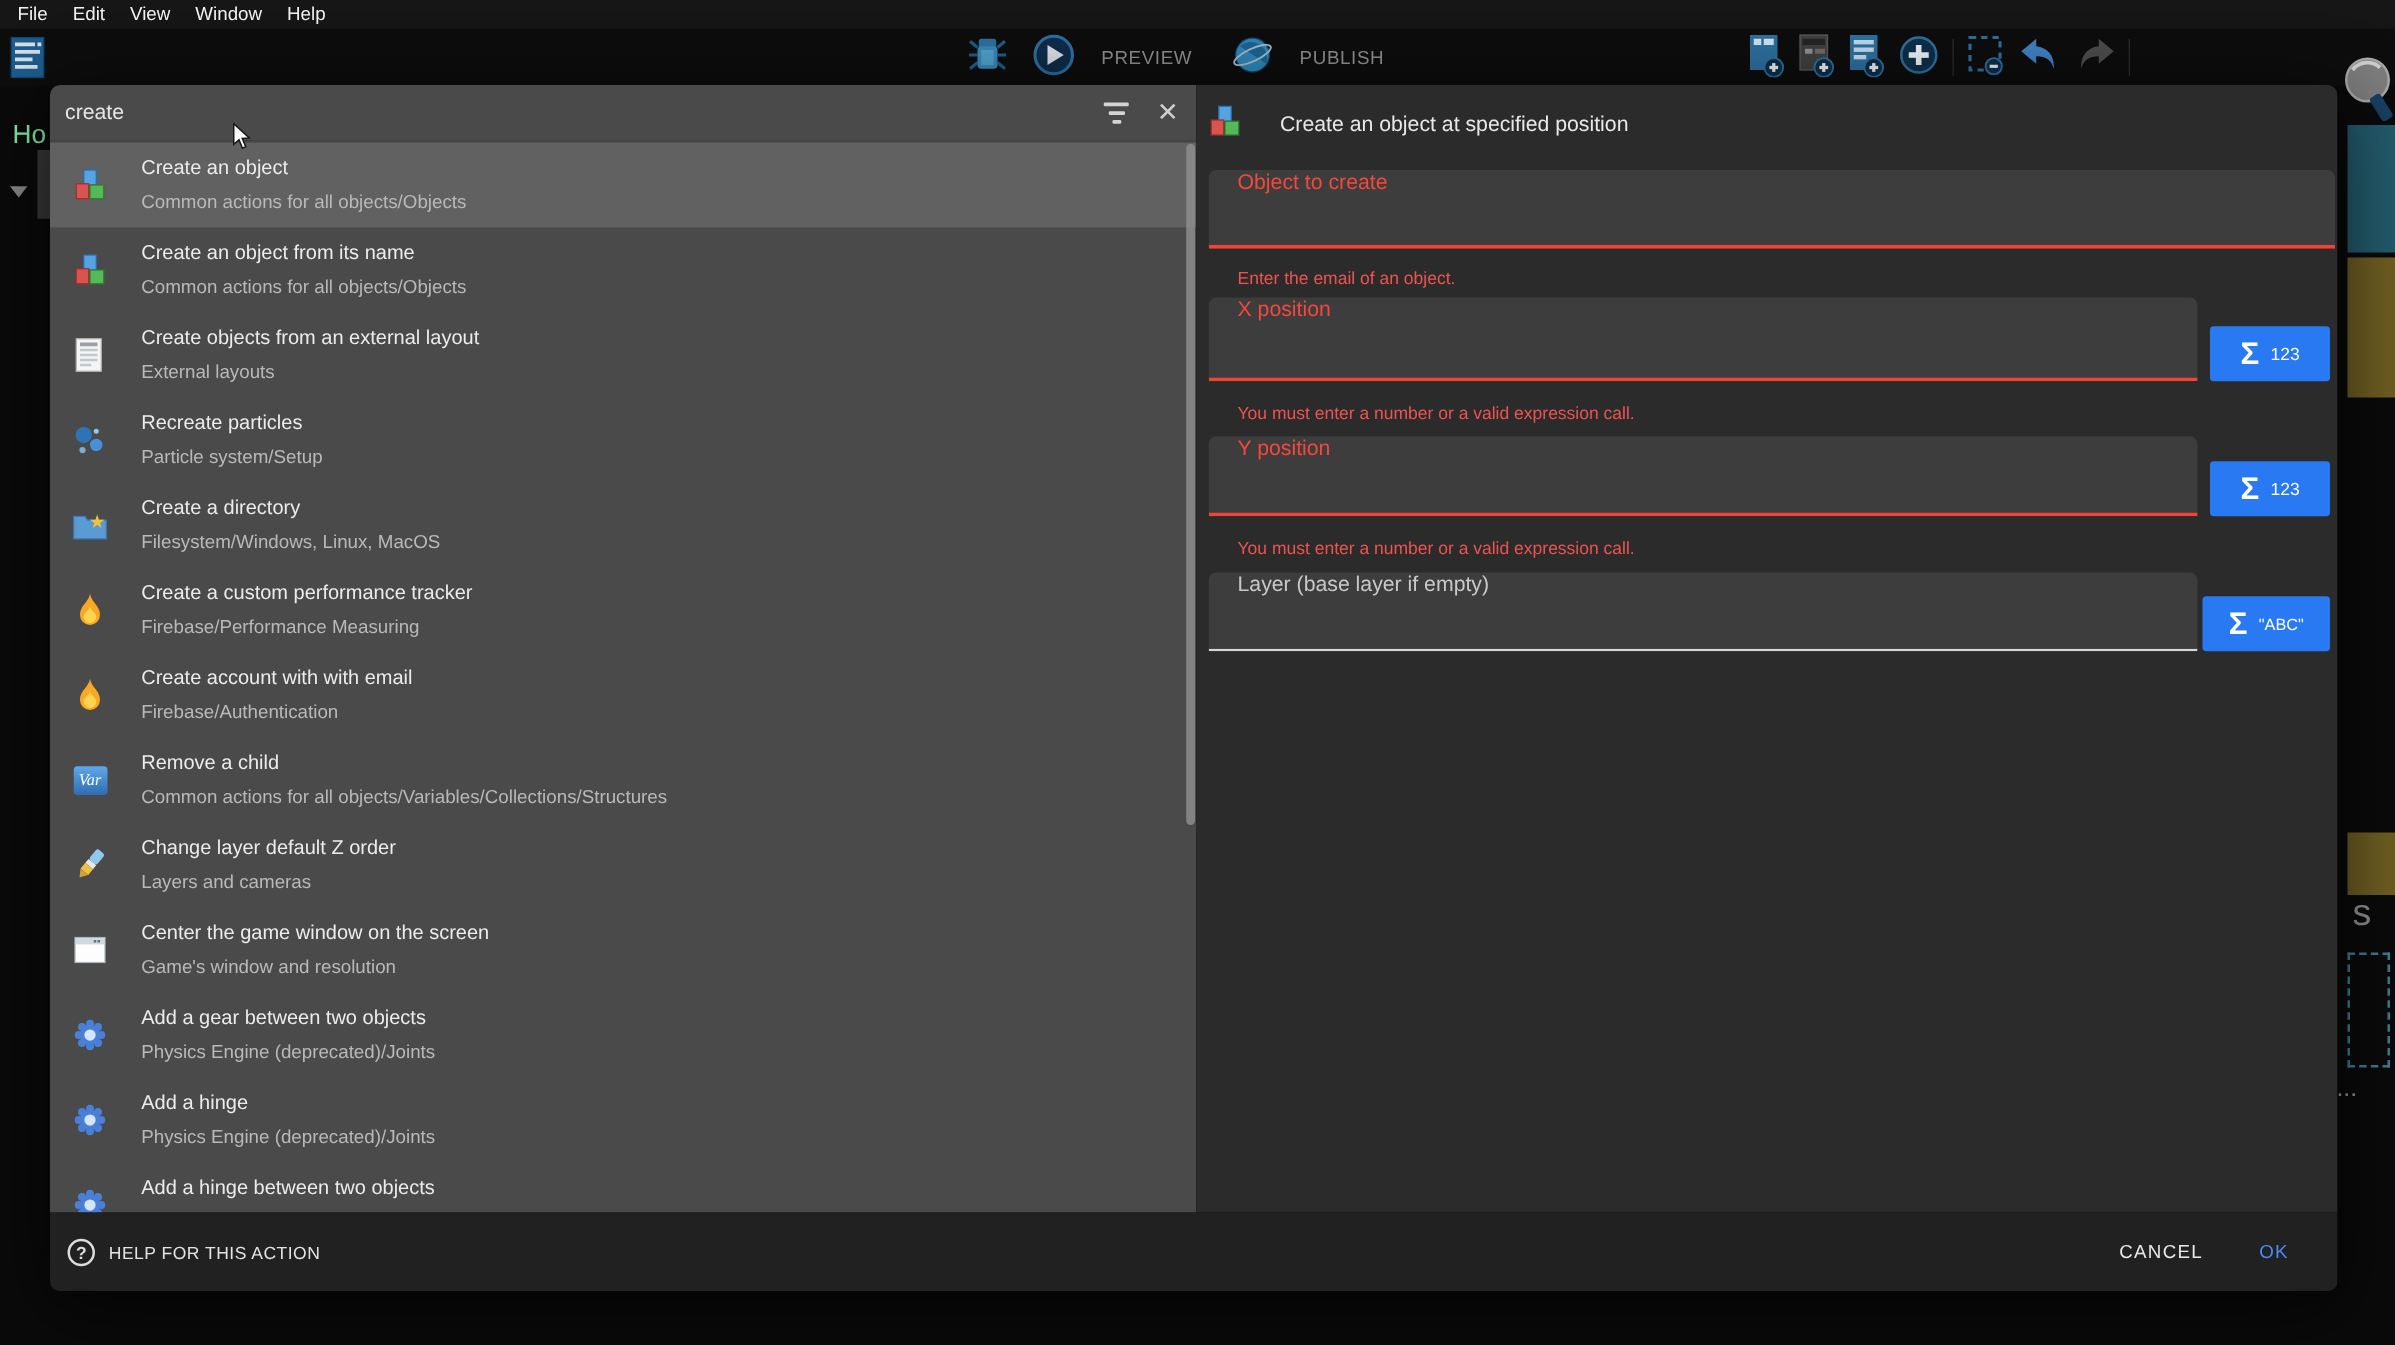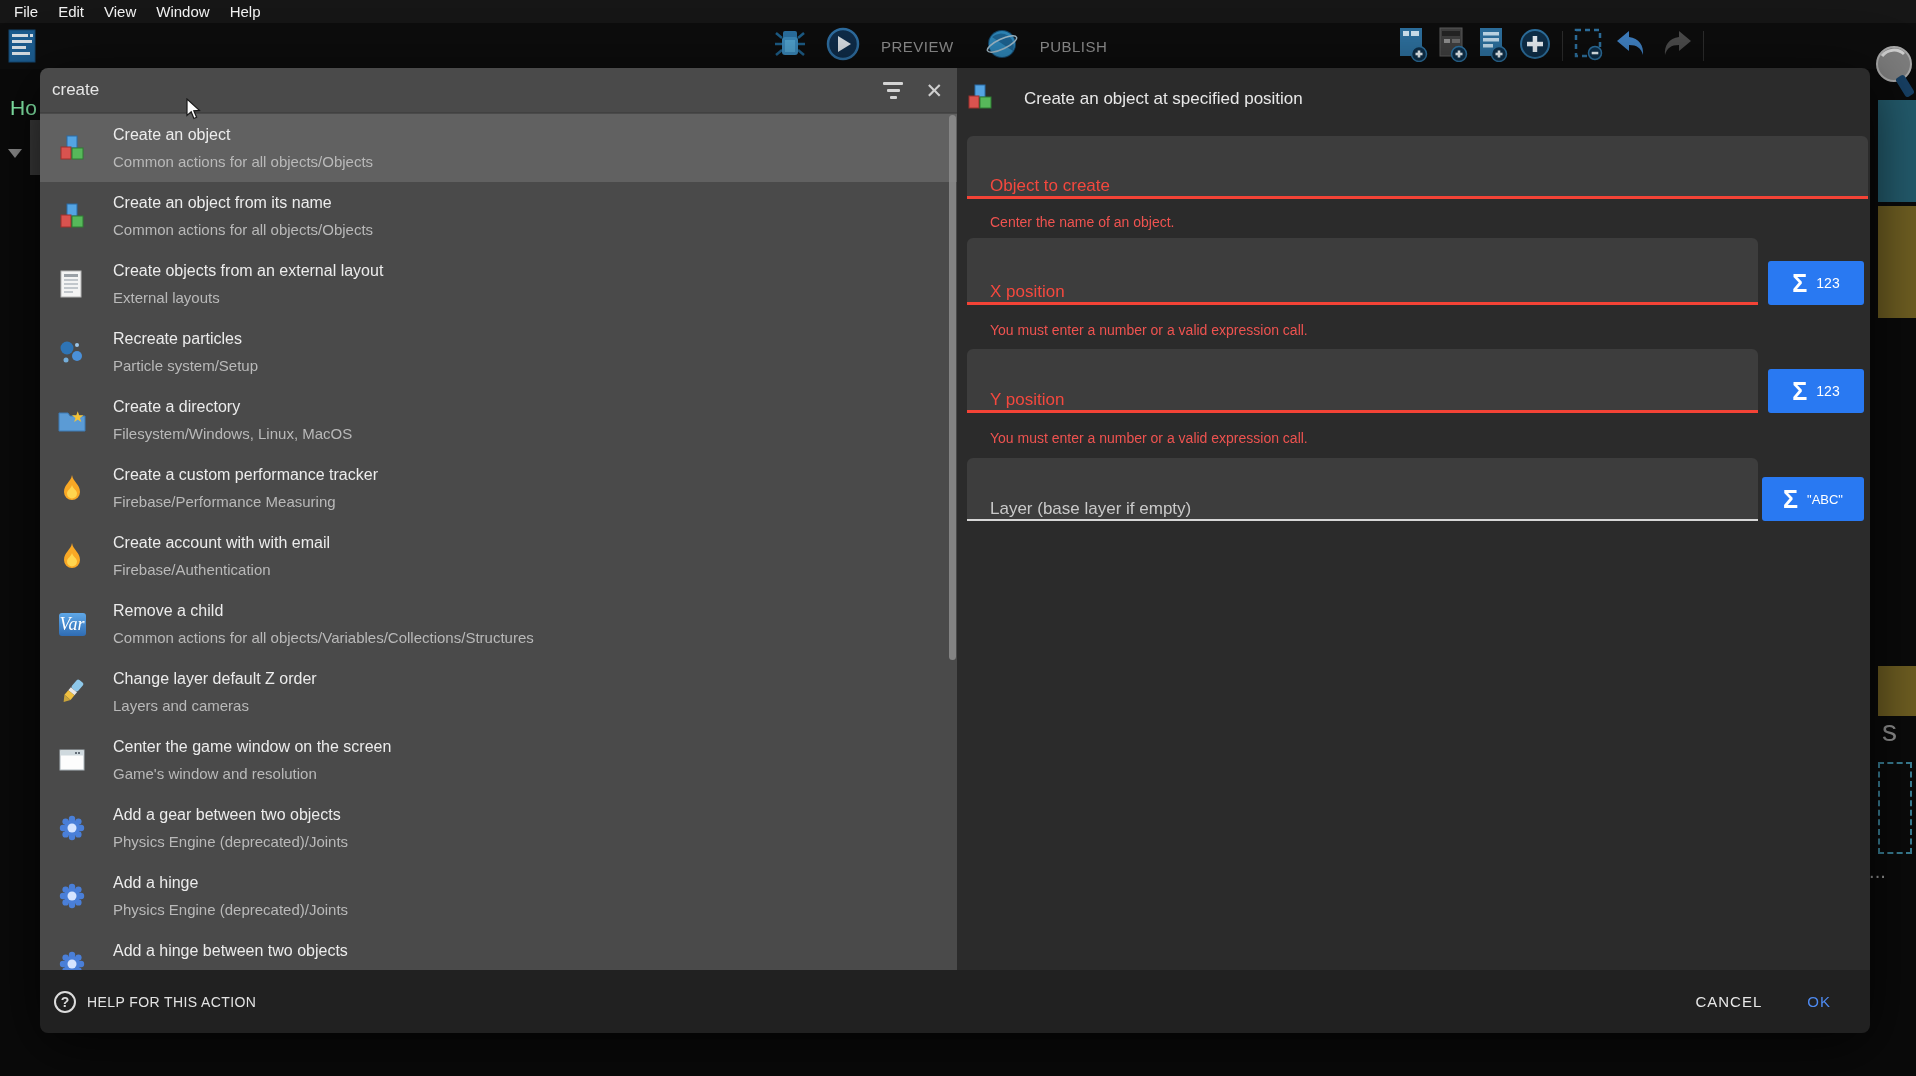--- a/index.html
+++ b/index.html
@@ -48,28 +48,28 @@
 .xicon{font-size:21px;color:#cfcfcf;line-height:1;cursor:pointer}
 .rows{position:absolute;top:46px;left:0;right:0;bottom:0;overflow:hidden}
 .row{height:68px;display:flex;align-items:center;padding-left:18px;cursor:pointer}
 .row.selected{background:#616161}
 .icn{width:28px;height:28px;flex:0 0 28px;display:flex;align-items:center;justify-content:center;margin-right:27px}
 .txt{display:flex;flex-direction:column;gap:6px}
 .t{font-size:16px;color:#ececec;line-height:21px;white-space:nowrap}
 .s{font-size:15px;color:#b9b9b9;line-height:21px;white-space:nowrap}
 .thumb{position:absolute;right:1px;top:47px;width:7px;height:545px;background:#8d8d8d;border-radius:4px;opacity:.85}
 .varicon{width:27px;height:23px;border-radius:3px;background:linear-gradient(180deg,#5fa8e8,#2f6cb3);
-  color:#fff;font-family:"Liberation Serif","DejaVu Serif",serif;font-style:italic;font-size:18px;
+  color:#fff;font-family:"Liberation Serif","DejaVu Serif",serif;font-style:italic;font-size:13px;
   display:flex;align-items:center;justify-content:center}
 
 
 .editor{position:absolute;left:917px;top:0;width:913px;height:902px;background:#2b2b2b}
 .ehead{position:absolute;left:10px;top:16px;display:flex;align-items:center;gap:31px}
 .etitle{font-size:17px;color:#e8e8e8}
-.field{position:absolute;background:#3d3d3d;border-radius:6px 6px 0 0;display:flex;align-items:flex-end;
+.field{position:absolute;background:#3d3d3d;border-radius:6px 6px 0 0;display:flex;align-items:flex-start;
   padding-left:23px;font-size:17px;cursor:text}
 .f-obj{left:10px;top:68px;width:901px;height:63px;border-bottom:3px solid #f44336;color:#f4483e}
 .f-x{left:10px;top:170px;width:791px;height:67px;border-bottom:3px solid #f44336;color:#f4483e}
 .f-y{left:10px;top:281px;width:791px;height:64px;border-bottom:3px solid #f44336;color:#f4483e}
 .f-layer{left:10px;top:390px;width:791px;height:63px;border-bottom:2px solid #d6d6d6;color:#c9c9c9}
 .msg{position:absolute;left:33px;font-size:14px;color:#ef5350;white-space:nowrap}
 .m1{top:146px}.m2{top:254px}.m3{top:362px}
 .sbtn{position:absolute;width:96px;height:44px;background:#2979f2;border-radius:3px;display:flex;
   align-items:center;justify-content:center;gap:9px;cursor:pointer}
 .b-x{left:811px;top:193px}.b-y{left:811px;top:301px}.b-layer{left:805px;top:409px;width:102px}
@@ -461,21 +461,21 @@
               <rect x="2" y="12" width="10" height="12" fill="#d9534f" stroke="#9c302c"></rect>
               <rect x="13" y="13" width="11" height="11" fill="#57b85a" stroke="#2e7d32"></rect>
             </svg>
         </span>
         <span class="etitle">Create an object at specified position</span>
       </div>
 
       <div class="field f-obj">
         <span>Object to create</span>
       </div>
-      <div class="msg m1">Center the name of an object.</div>
+      <div class="msg m1">Enter the email of an object.</div>
 
       <div class="field f-x">
         <span>X position</span>
       </div>
       <div class="sbtn b-x">
         <span class="sigma">Σ</span>
         <span class="blabel">123</span>
       </div>
       <div class="msg m2">You must enter a number or a valid expression call.</div>
 

